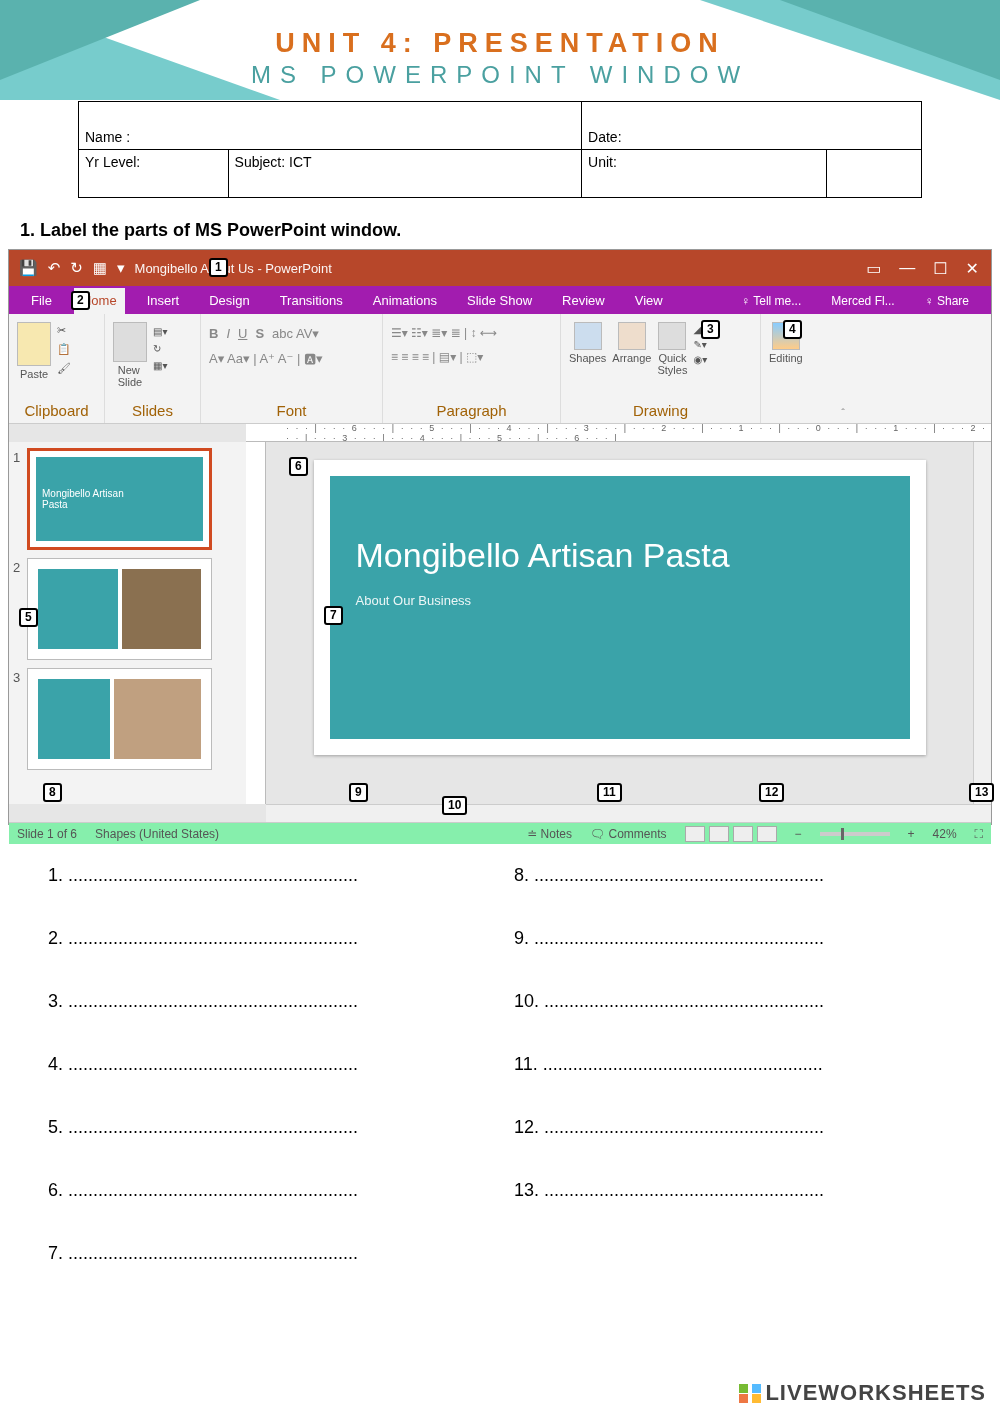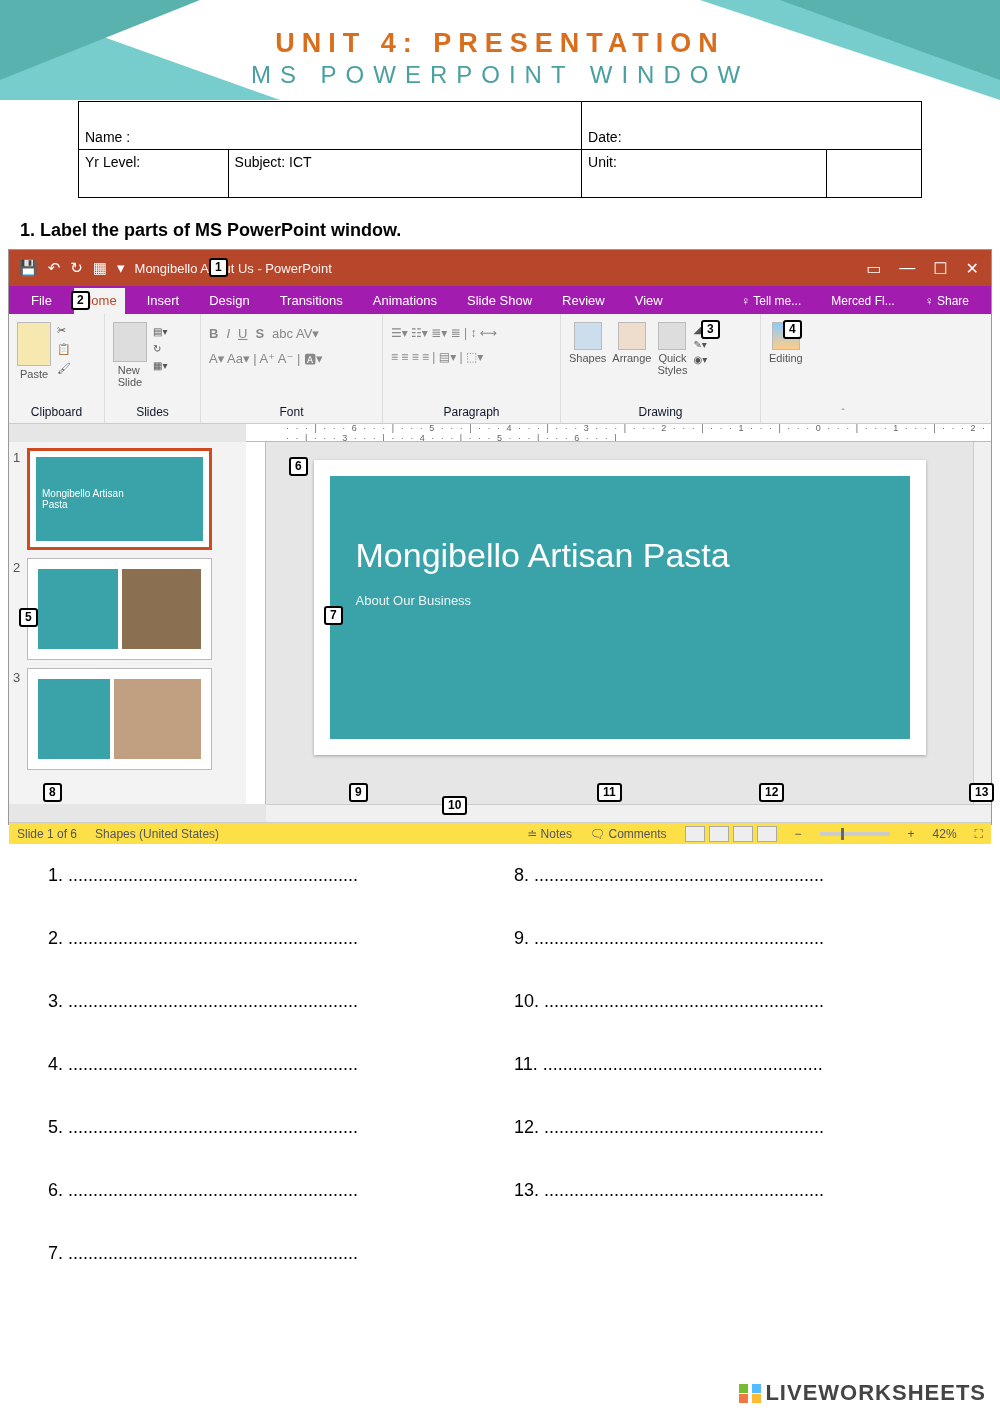--- a/index.html
+++ b/index.html
@@ -24,21 +24,21 @@
 .qat span{font-size:15px}
 .pp-title{flex:1;text-align:left;opacity:.95}
 .win-btns{display:flex;gap:18px;padding:0 12px;font-size:16px}
 .pp-menubar{height:28px;background:#a21caf;display:flex;align-items:flex-end;padding:0 14px;color:#fff;font-size:13px;gap:14px}
 .pp-menubar span{padding:5px 8px 6px}
 .pp-menubar .active{background:#f3f3f3;color:#b7472a}
 .pp-menubar .tell{margin-left:auto;font-size:12px}
 .pp-menubar .acct{font-size:12px}
 .pp-ribbon{height:110px;background:#f3f3f3;border-bottom:1px solid #ccc;display:flex;font-size:11px;color:#555}
 .rgroup{border-right:1px solid #ddd;padding:4px 8px;display:flex;flex-direction:column;justify-content:space-between}
-.rgroup .label{text-align:center;font-size:12px;padding-top:3px;color:#0f172a}
+.rgroup .label{text-align:center;font-size:15px;padding-top:3px;color:#a16207}
 .rgroup .icons{display:flex;gap:6px;align-items:flex-start;flex:1;padding-top:4px}
 .rbtn{display:flex;flex-direction:column;align-items:center;gap:2px;font-size:11px;color:#555}
 .rbtn .ico{width:28px;height:28px;background:#ddd;border:1px solid #bbb}
 .ruler-h{height:18px;background:#fff;border-bottom:1px solid #bbb;margin-left:237px;font-size:9px;color:#666;display:flex;align-items:center;overflow:hidden;padding-left:40px;letter-spacing:2px}
 .pp-body{display:flex;height:362px}
 .thumbs{width:237px;background:#f3f3f3;overflow:hidden;padding:6px 4px}
 .thumb-row{display:flex;align-items:flex-start;margin-bottom:8px}
 .thumb-row .num{width:14px;font-size:13px;color:#555;padding-top:2px}
 .thumb{width:185px;height:102px;background:#fff;border:1px solid #bbb;position:relative}
 .thumb.active{border:3px solid #d04a20}
@@ -49,21 +49,21 @@
 .thumb-content.s2 .tr{width:50%;background:#8a7050}
 .thumb-content.s3 .tl{width:45%;background:#3aa3a9}
 .thumb-content.s3 .tr{width:55%;background:#c0a080}
 .ruler-v{width:20px;background:#fff;border-right:1px solid #bbb}
 .slide-area{flex:1;background:#e6e6e6;display:flex;align-items:flex-start;justify-content:center;padding:18px 0;position:relative}
 .slide{width:612px;height:295px;background:#fff;box-shadow:0 1px 3px rgba(0,0,0,.3);position:relative}
 .slide-inner{position:absolute;inset:16px;background:#3aa3a9;padding:60px 20px 0 26px;color:#fff}
 .slide-inner h3{font-size:34px;font-weight:300}
 .slide-inner p{font-size:13px;margin-top:18px;opacity:.9}
 .vscroll{width:18px;background:#f0f0f0;border-left:1px solid #ccc}
-.pp-status{height:22px;background:#fde047;border-top:1px solid #ccc;display:flex;align-items:center;font-size:12px;color:#555;padding:0 8px;gap:18px}
+.pp-status{height:22px;background:#86efac;border-top:1px solid #ccc;display:flex;align-items:center;font-size:12px;color:#555;padding:0 8px;gap:18px}
 .pp-status .sp{flex:1}
 .pp-status .views{display:flex;gap:4px}
 .pp-status .vb{width:20px;height:16px;border:1px solid #aaa;background:#eee}
 .hscroll{height:18px;background:#f0f0f0;border-top:1px solid #ccc;margin-left:257px}
 .num-label{position:absolute;background:#fff;border:2px solid #000;border-radius:3px;font-size:12px;font-weight:700;padding:0 4px;color:#000;z-index:10;line-height:15px}
 .answers{display:flex;margin:40px 48px 0;gap:28px}
 .answers .col{flex:1}
 .answers .ans{font-size:18px;margin-bottom:42px;white-space:nowrap;overflow:hidden}
 .watermark{position:absolute;bottom:8px;right:14px;font-size:22px;font-weight:700;color:#444;letter-spacing:1px;display:flex;align-items:center;gap:4px}
 .wm-ico{display:inline-flex;flex-direction:column;gap:1px}

